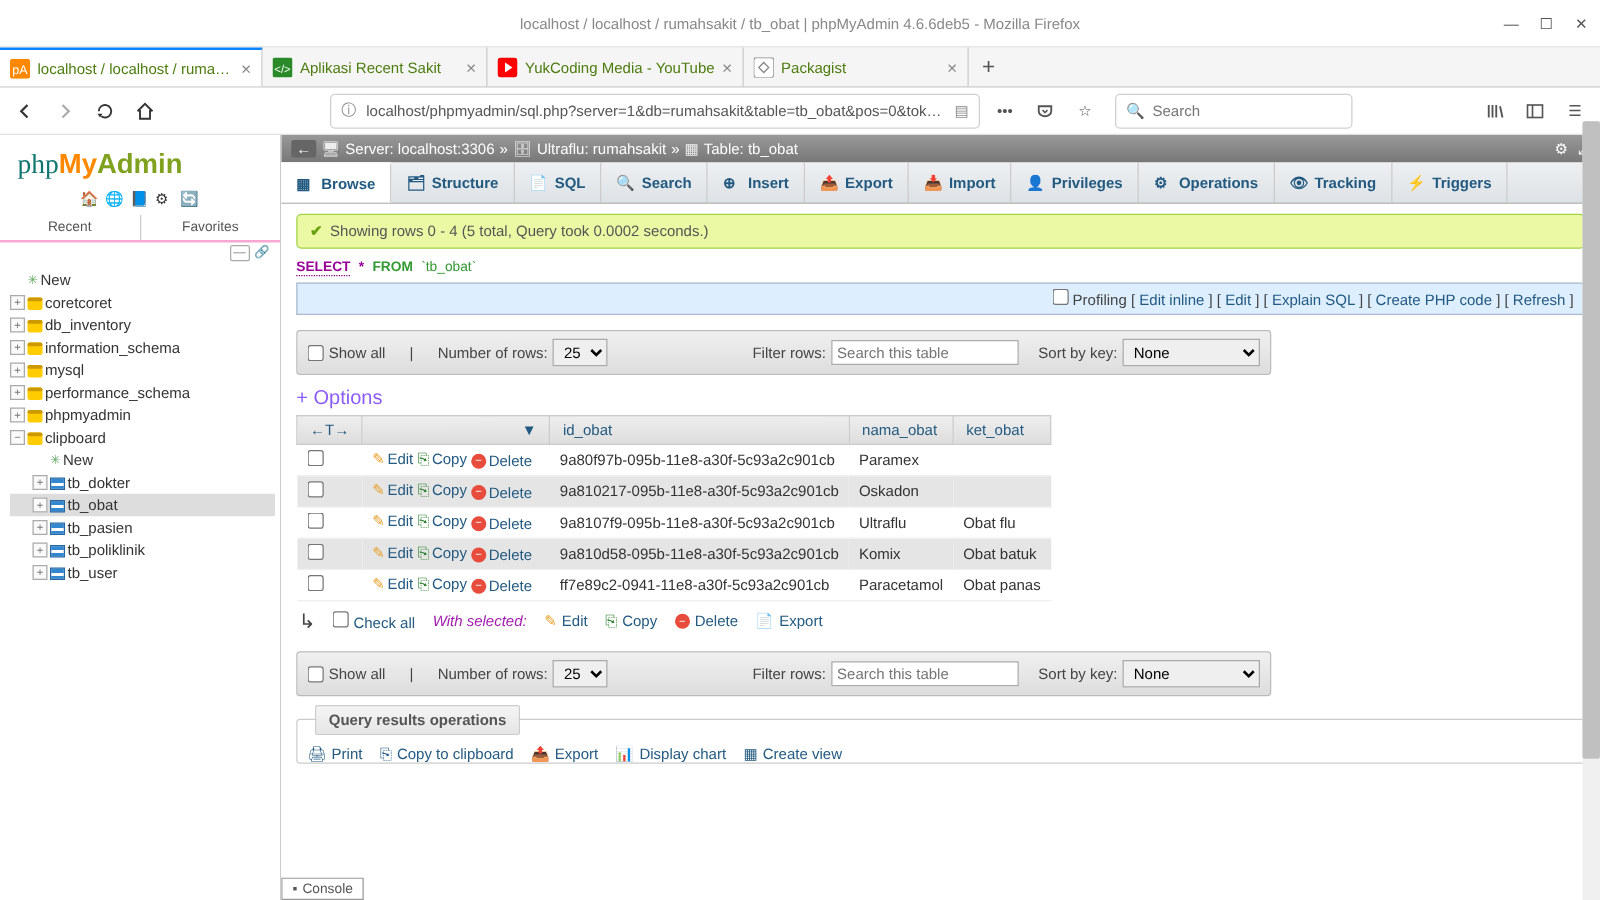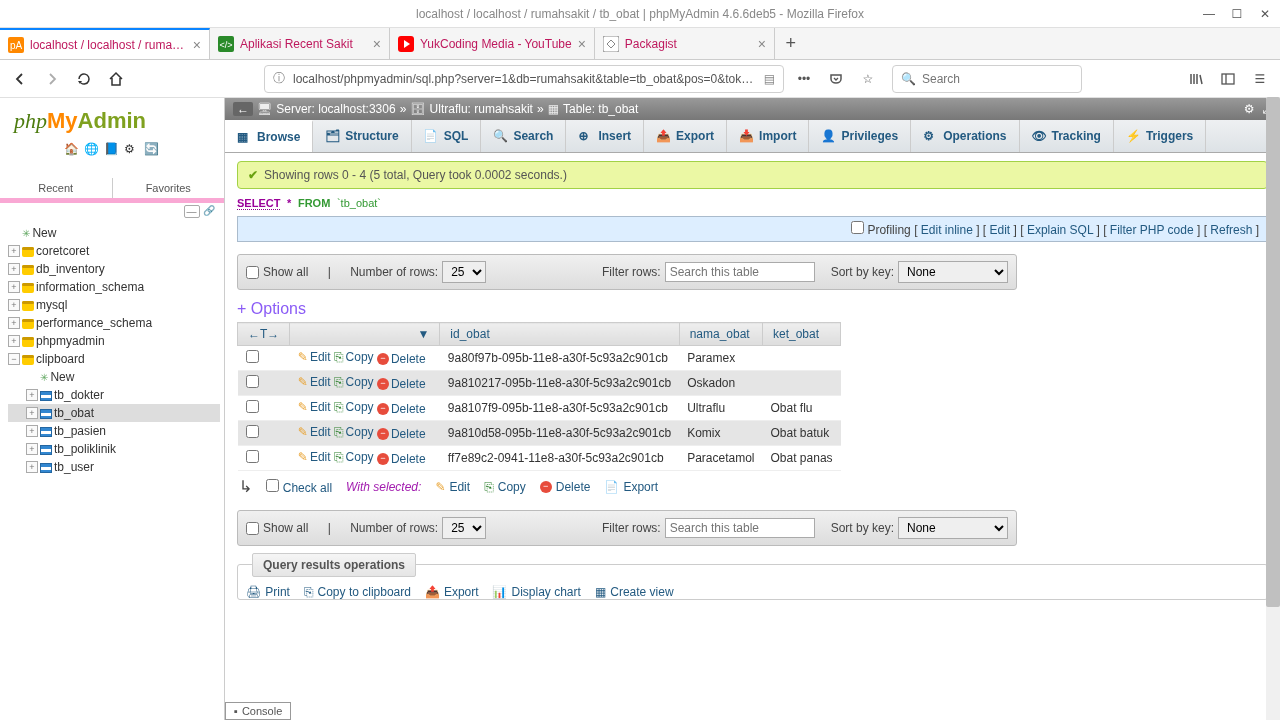--- a/index.html
+++ b/index.html
@@ -1,56 +1,56 @@
 <!DOCTYPE html>
 <html><head>
 <meta charset="utf-8">
 <style>
 * { margin: 0; padding: 0; box-sizing: border-box; font-family: Arial, sans-serif; }
 body { font-size: 12px; background: #fff; color: #333; overflow: hidden; }
 .window { width: 1280px; height: 720px; display: flex; flex-direction: column; }
 
 
-.titlebar { height: 28px; background: #fff; display: flex; align-items: center; justify-content: center; position: relative; border-bottom: 1px solid #e0e0e0; }
+.titlebar { height: 38px; background: #fff; display: flex; align-items: center; justify-content: center; position: relative; border-bottom: 1px solid #e0e0e0; }
 .titlebar-title { color: #888; font-size: 12px; }
 .titlebar-controls { position: absolute; right: 8px; display: flex; gap: 14px; }
 .titlebar-btn { width: 14px; height: 14px; display: flex; align-items: center; justify-content: center; color: #555; cursor: pointer; }
 
 
 .tabbar { height: 32px; background: #f5f5f5; display: flex; align-items: stretch; border-bottom: 1px solid #ccc; }
 .tab { display: flex; align-items: center; padding: 0 8px; gap: 6px; border-right: 1px solid #ccc; min-width: 180px; max-width: 210px; cursor: pointer; position: relative; }
 .tab.active { background: #fff; border-top: 2px solid #0a84ff; }
 .tab-icon { width: 16px; height: 16px; flex-shrink: 0; }
-.tab-label { flex: 1; white-space: nowrap; overflow: hidden; text-overflow: ellipsis; font-size: 12px; color: #be185d; }
+.tab-label { flex: 1; white-space: nowrap; overflow: hidden; text-overflow: ellipsis; font-size: 12px; color: #4d7c0f; }
 .tab-close { color: #888; font-size: 14px; cursor: pointer; }
 .tab-add { display: flex; align-items: center; justify-content: center; width: 32px; cursor: pointer; color: #555; font-size: 18px; }
 
 
 .urlbar { height: 38px; display: flex; align-items: center; padding: 0 8px; gap: 8px; border-bottom: 1px solid #e0e0e0; }
 .urlbar-btn { width: 24px; height: 24px; display: flex; align-items: center; justify-content: center; color: #555; cursor: pointer; border-radius: 4px; }
 .url-field { flex: 1; height: 28px; border: 1px solid #d0d0d0; border-radius: 4px; display: flex; align-items: center; padding: 0 8px; gap: 8px; max-width: 520px; }
 .url-info { color: #888; }
 .url-text { color: #555; font-size: 12px; white-space: nowrap; overflow: hidden; text-overflow: ellipsis; }
 .url-right { display: flex; gap: 8px; margin-left: auto; margin-right: 4px; }
 .search-box { width: 190px; height: 28px; border: 1px solid #d0d0d0; border-radius: 4px; display: flex; align-items: center; padding: 0 8px; gap: 6px; }
 .search-box input { border: none; outline: none; flex: 1; font-size: 12px; }
 
 
 .main { flex: 1; display: flex; overflow: hidden; }
 
 
 .sidebar { width: 225px; border-right: 1px solid #ccc; display: flex; flex-direction: column; background: #fff; }
 .pma-logo { padding: 10px 14px 4px; }
 .pma-logo-text { font-size: 22px; font-weight: bold; }
-.pma-logo-text .php { color: #4d7c0f; font-style: italic; font-family: Georgia, serif; font-weight: normal; }
+.pma-logo-text .php { color: #0f766e; font-family: Georgia, serif; font-weight: normal; }
 .pma-logo-text .my { color: #f80; }
 .pma-logo-text .admin { color: #7fa11f; }
 .sidebar-icons { display: flex; gap: 4px; justify-content: center; padding: 4px; }
 .sidebar-icons span { width: 16px; height: 16px; cursor: pointer; }
-.sidebar-tabs { display: flex; border-bottom: 5px solid #f9a8d4; margin-top: 16px; }
+.sidebar-tabs { display: flex; border-bottom: 2px solid #f9a8d4; }
 .sidebar-tab { flex: 1; text-align: center; padding: 4px; cursor: pointer; font-size: 11px; color: #555; }
 .sidebar-tab:first-child { border-right: 1px solid #ccc; }
 .sidebar-toggle { display: flex; justify-content: flex-end; padding: 2px 8px; gap: 4px; }
 .db-tree { flex: 1; overflow: auto; padding: 4px 4px 4px 8px; }
 .tree-item { display: flex; align-items: center; gap: 2px; padding: 2px 0; cursor: pointer; font-size: 12px; color: #333; }
 .tree-item.selected { background: #ddd; }
 .tree-toggle { width: 12px; height: 12px; border: 1px solid #aaa; display: inline-flex; align-items: center; justify-content: center; font-size: 9px; color: #777; cursor: pointer; background: #fafafa; }
 .tree-indent { display: inline-block; width: 16px; }
 .tree-spacer { display: inline-block; width: 12px; }
 .db-icon { background: #fc0; border-radius: 2px; width: 12px; height: 10px; display: inline-block; position: relative; top: 1px; }
@@ -407,21 +407,21 @@
         <div class="sql-display">
           <span class="kw" style="border-bottom:1px dotted #808">SELECT</span> <span class="kw">*</span> <span class="kw2">FROM</span> <span class="tbl">`tb_obat`</span>
         </div>
 
         <div class="links-bar">
           <input type="checkbox" style="">
           <span>Profiling</span>
           [ <a>Edit inline</a> ]
           [ <a>Edit</a> ]
           [ <a>Explain SQL</a> ]
-          [ <a>Filter PHP code</a> ]
+          [ <a>Create PHP code</a> ]
           [ <a>Refresh</a> ]
         </div>
 
         
         <div class="controls-bar" style="max-width:780px">
           <label>
               <input type="checkbox" style=""> 
               <span>Show all</span>
             </label>
           <span>&nbsp;|&nbsp;</span>

